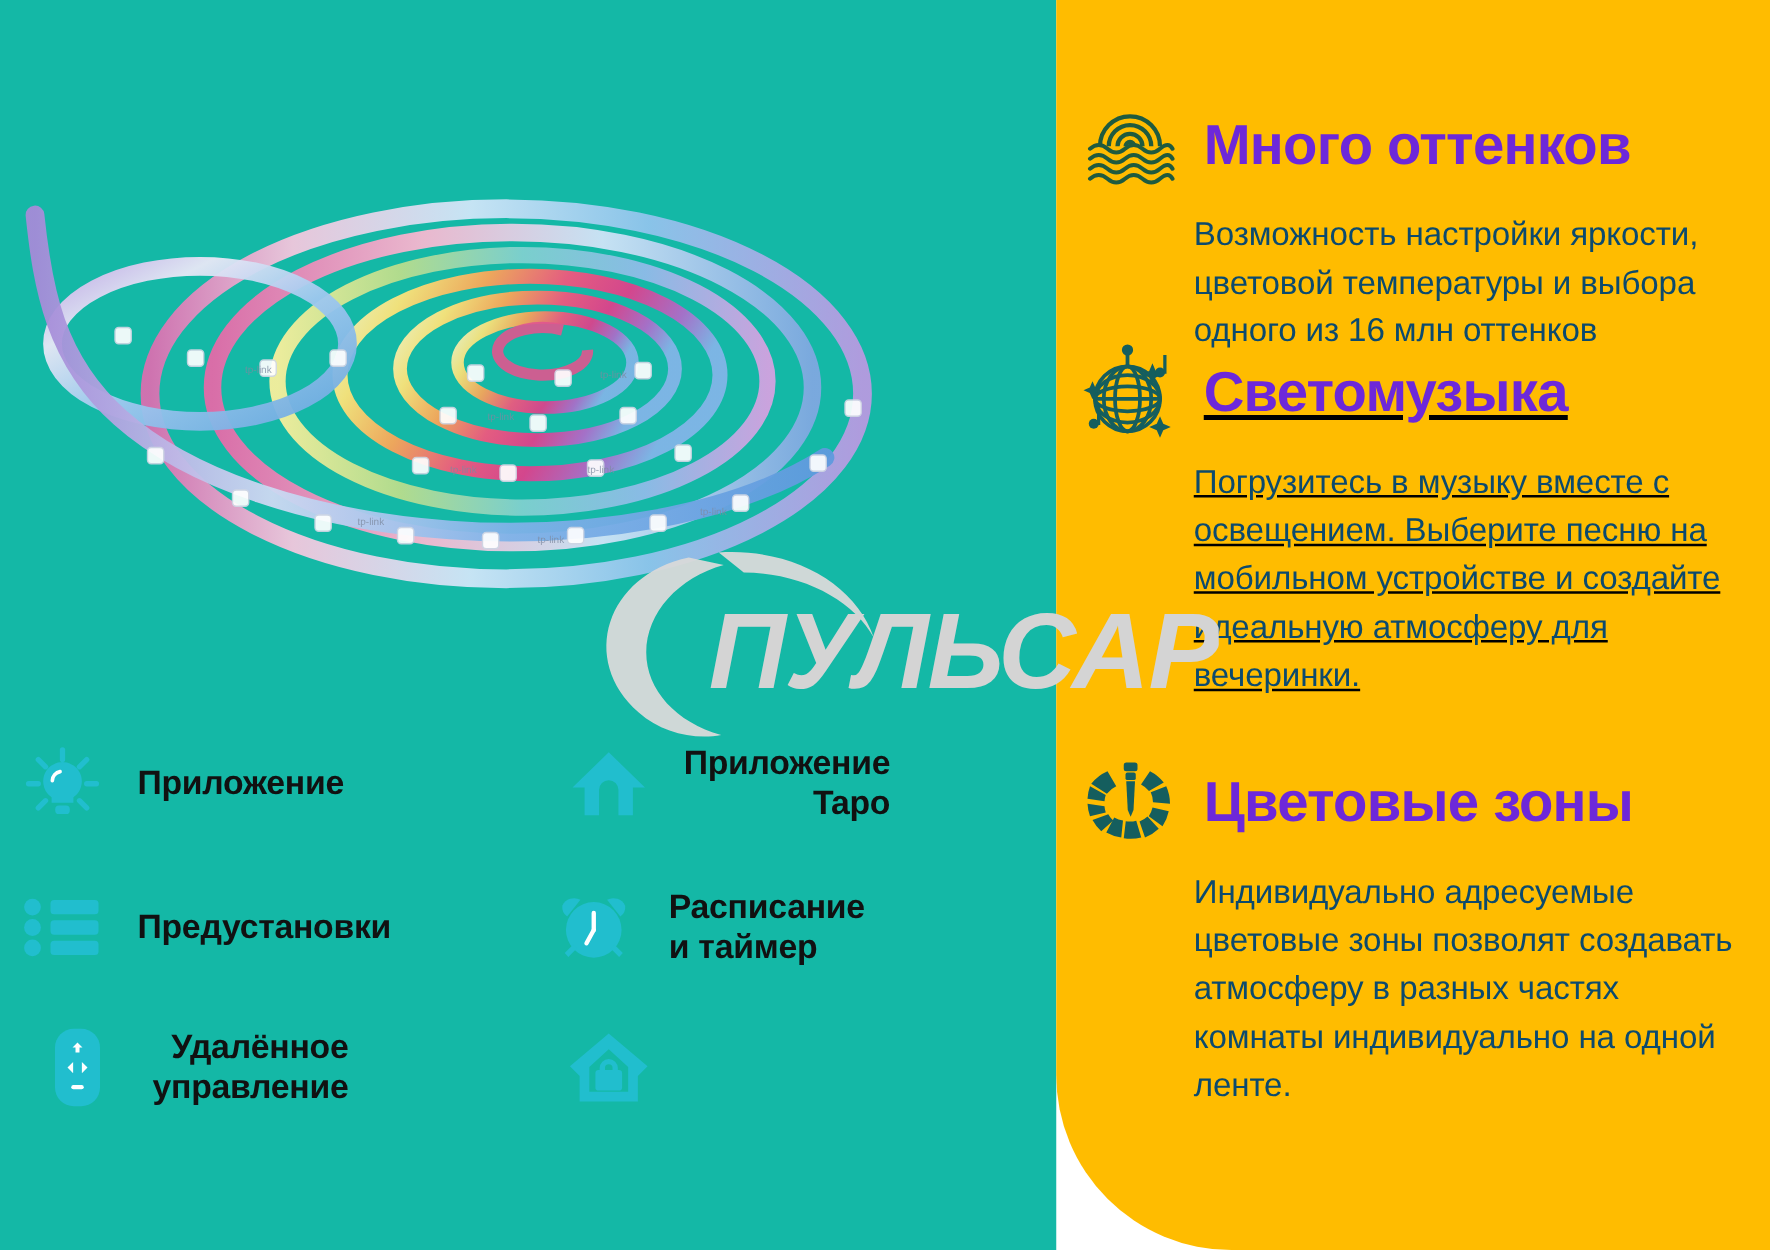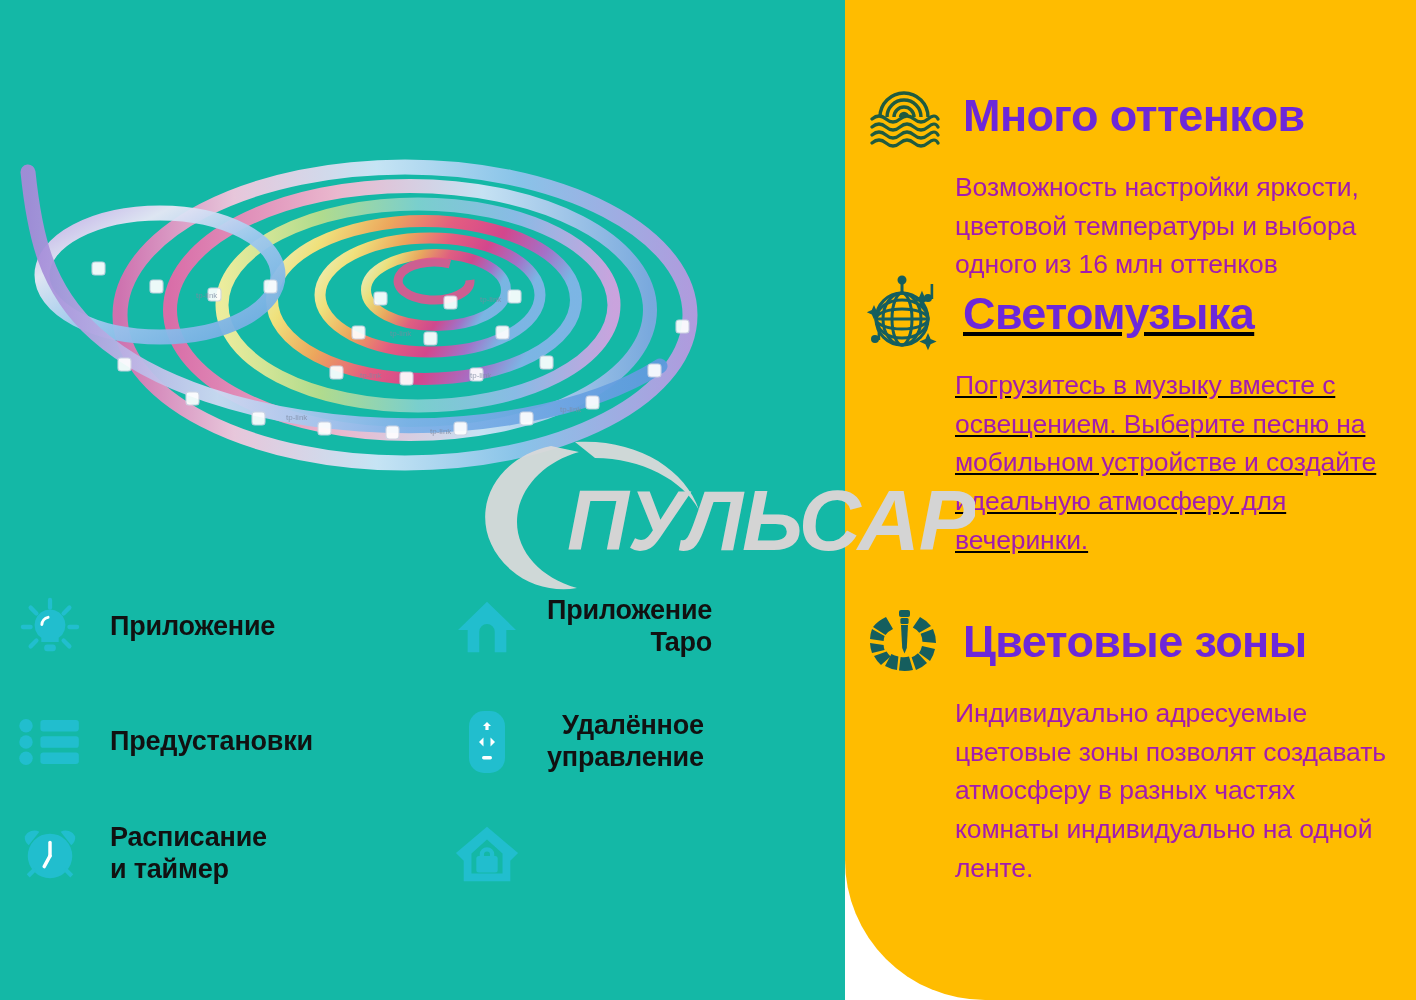--- a/index.html
+++ b/index.html
@@ -138,21 +138,21 @@
     white-space: nowrap;
   }
 
   .block-body {
     margin-left: 110px;
     margin-top: 10px;
     width: 448px;
     font-family: "Liberation Sans", "DejaVu Sans", sans-serif;
     font-size: 26.5px;
     font-weight: normal;
-    color: #a21caf;
+    color: #0c4a6e;
     line-height: 1.46;
     letter-spacing: -0.1px;
   }
 </style>
 </head>
 <body>
 
 <div id="page">
 
   <div id="product-area">
@@ -296,54 +296,54 @@
               <circle cx="7" cy="42" r="7"></circle>
               <rect x="22" y="2" width="40" height="12" rx="3"></rect>
               <rect x="22" y="19" width="40" height="12" rx="3"></rect>
               <rect x="22" y="36" width="40" height="12" rx="3"></rect>
             </g>
           </svg>
         </span>
         <span class="feat-label">Предустановки</span>
       </div>
 
+      <div class="feature-cell">
+        <span class="feat-icon">
+          <svg width="62" height="60" viewBox="0 0 64 62">
+            <g fill="#21BECE">
+              <path d="M6 13 a11 11 0 0 1 15 -5 L10 22 a10 10 0 0 1 -4 -9 z"></path>
+              <path d="M58 13 a11 11 0 0 0 -15 -5 l11 14 a10 10 0 0 0 4 -9 z"></path>
+              <circle cx="32" cy="33" r="23"></circle>
+              <path d="M8 52 l7 -7 3 3.4 -7 7 z"></path>
+              <path d="M56 52 l-7 -7 -3 3.4 7 7 z"></path>
+            </g>
+            <g stroke="#ffffff" stroke-width="3.6" stroke-linecap="round" fill="none">
+              <line x1="32" y1="33" x2="32" y2="19"></line>
+              <line x1="32" y1="33" x2="26" y2="44"></line>
+            </g>
+          </svg>
+        </span>
+        <span class="feat-label">Расписание
+и таймер</span>
+      </div>
+
       <div class="feature-cell col2">
         <span class="feat-icon">
           <svg width="44" height="66" viewBox="0 0 44 66">
             <rect x="4" y="2" width="36" height="62" rx="15" fill="#21BECE"></rect>
             <g fill="#ffffff">
               <path d="M22 13 l4 4 h-2.4 v4 h-3.2 v-4 H18 Z"></path>
               <path d="M14 33 l4.5 -4.5 v9 Z"></path>
               <path d="M30 33 l-4.5 -4.5 v9 Z"></path>
               <rect x="17" y="47" width="10" height="3.4" rx="1.7"></rect>
             </g>
           </svg>
         </span>
         <span class="feat-label">Удалённое
 управление</span>
-      </div>
-
-      <div class="feature-cell">
-        <span class="feat-icon">
-          <svg width="62" height="60" viewBox="0 0 64 62">
-            <g fill="#21BECE">
-              <path d="M6 13 a11 11 0 0 1 15 -5 L10 22 a10 10 0 0 1 -4 -9 z"></path>
-              <path d="M58 13 a11 11 0 0 0 -15 -5 l11 14 a10 10 0 0 0 4 -9 z"></path>
-              <circle cx="32" cy="33" r="23"></circle>
-              <path d="M8 52 l7 -7 3 3.4 -7 7 z"></path>
-              <path d="M56 52 l-7 -7 -3 3.4 7 7 z"></path>
-            </g>
-            <g stroke="#ffffff" stroke-width="3.6" stroke-linecap="round" fill="none">
-              <line x1="32" y1="33" x2="32" y2="19"></line>
-              <line x1="32" y1="33" x2="26" y2="44"></line>
-            </g>
-          </svg>
-        </span>
-        <span class="feat-label">Расписание
-и таймер</span>
       </div>
 
       <div class="feature-cell col2">
         <span class="feat-icon">
           <svg width="66" height="62" viewBox="0 0 68 62">
             <path d="M34 3 L66 30 L58 38 L58 59 L10 59 L10 38 L2 30 Z
                      M34 16 L18 30.5 L18 51 L50 51 L50 30.5 Z" fill="#21BECE" fill-rule="evenodd"></path>
             <path d="M34 24 a7.5 7.5 0 0 0 -7.5 7.5 v3 h4.4 v-3 a3.1 3.1 0 0 1 6.2 0 v3 h4.4 v-3 A7.5 7.5 0 0 0 34 24 z" fill="#21BECE"></path>
             <rect x="23" y="33" width="22" height="17" rx="2.6" fill="#21BECE"></rect>
           </svg>

